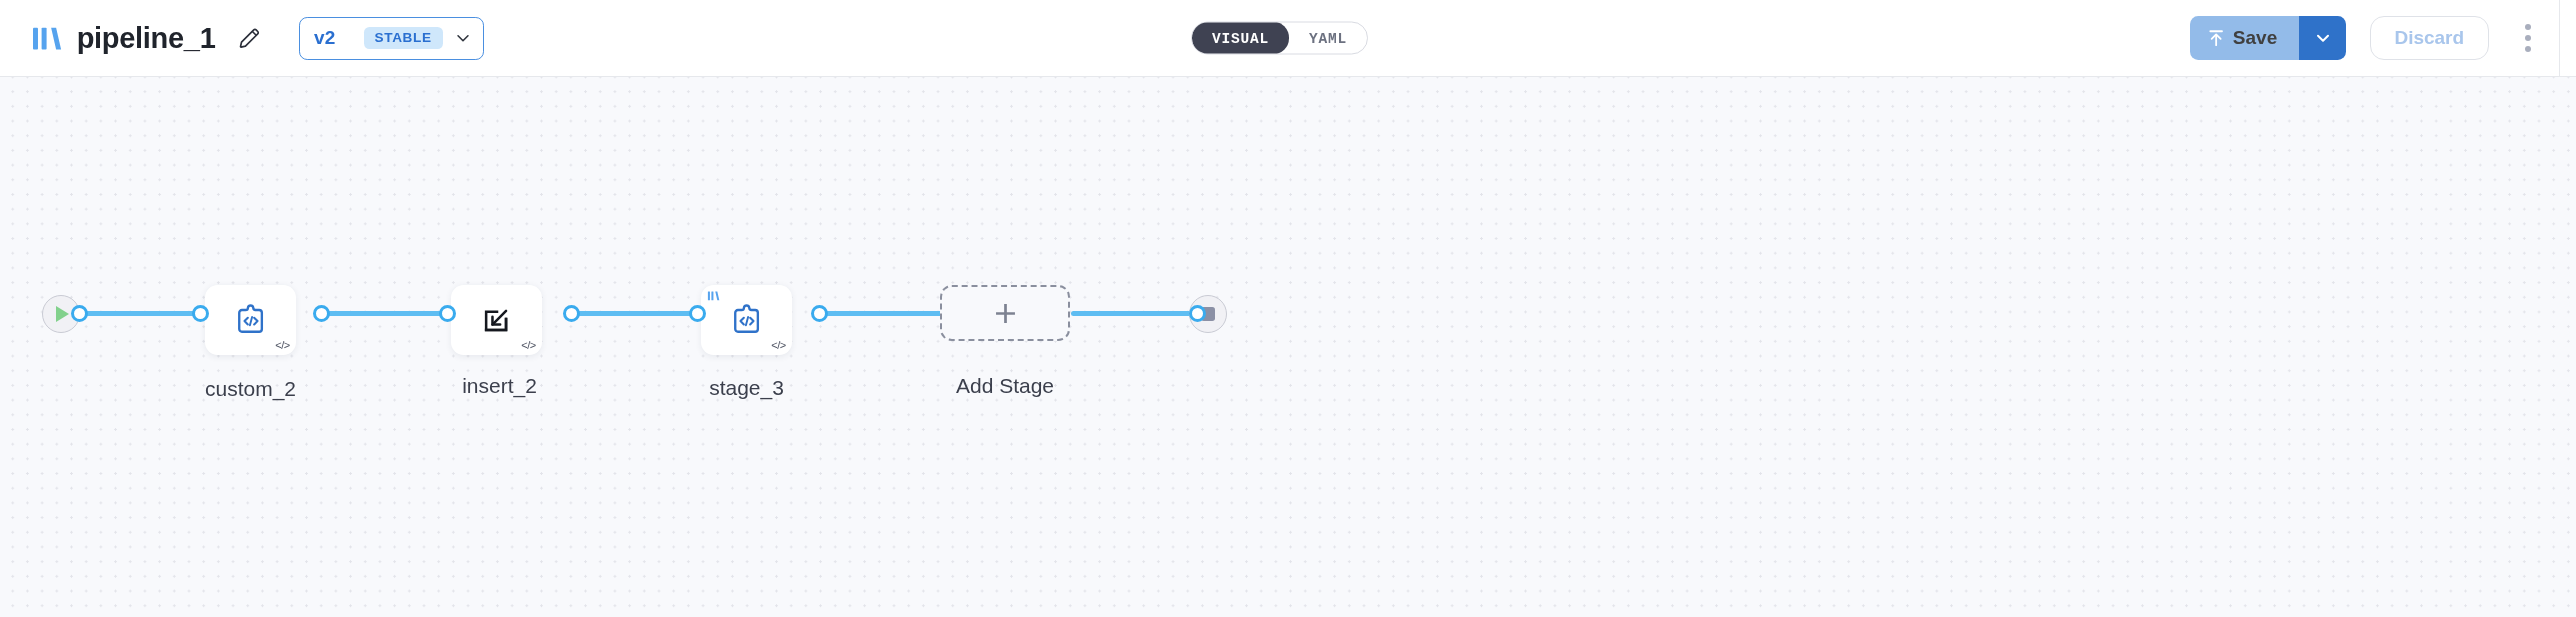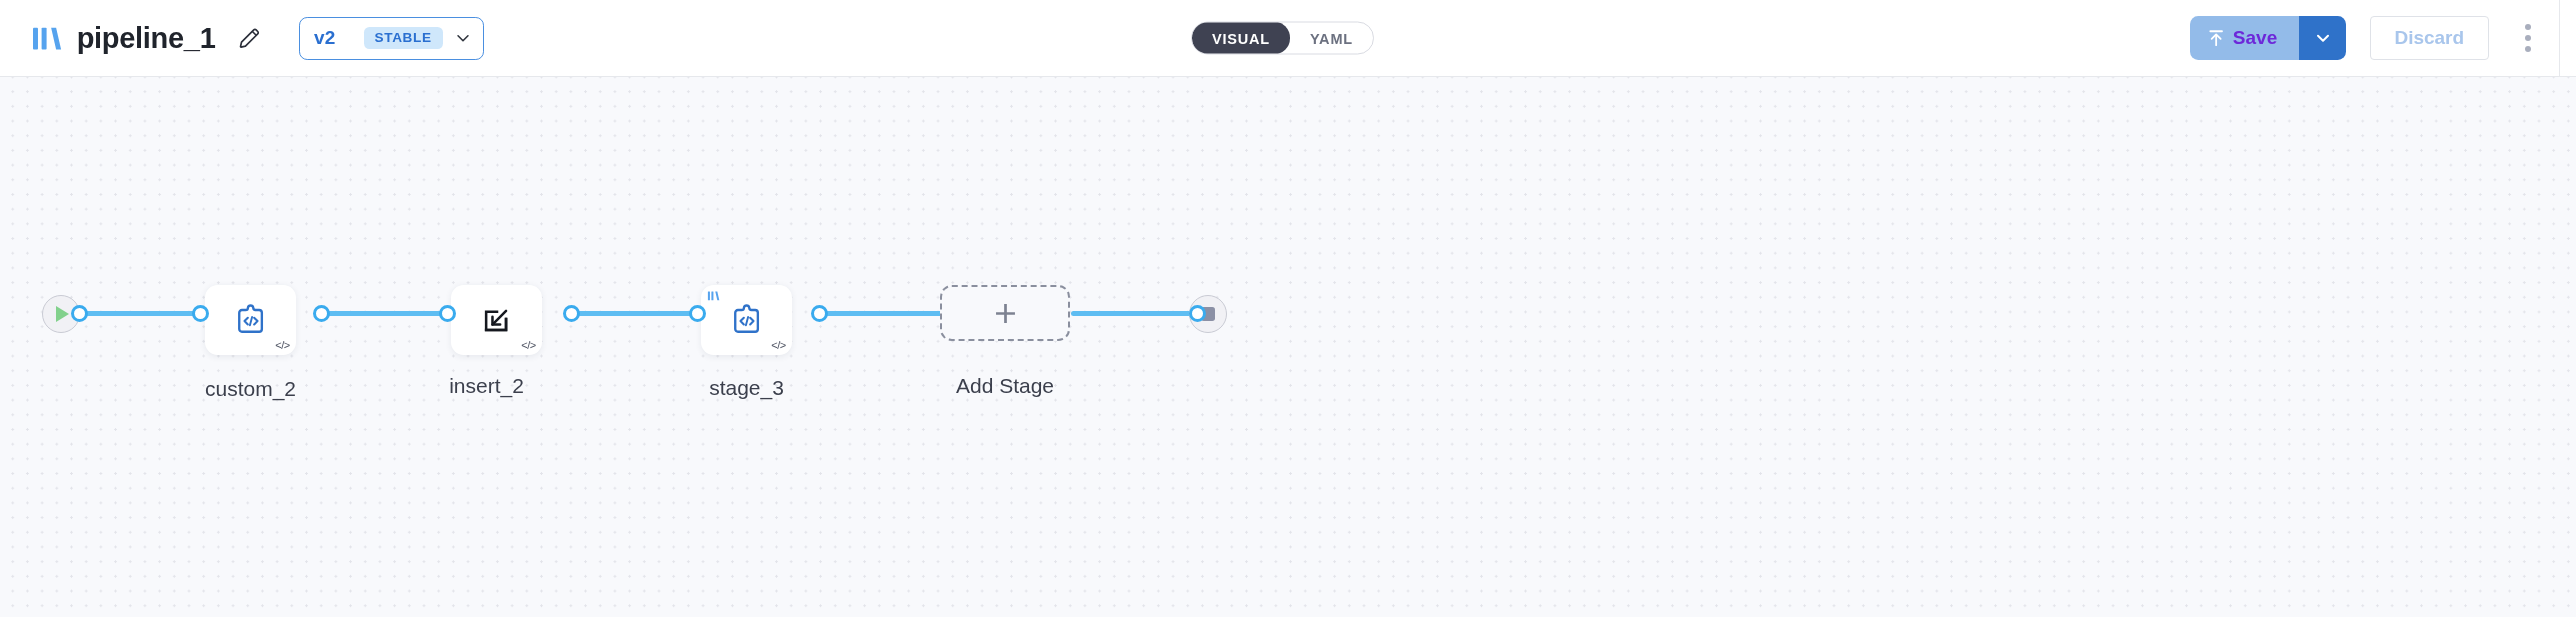--- a/index.html
+++ b/index.html
@@ -121,20 +121,21 @@
     align-items: center;
     justify-content: center;
     font-size: 14.5px;
     font-weight: bold;
     letter-spacing: 0.8px;
     padding: 0 20px;
     cursor: pointer;
     border-radius: 16.3px;
     color: #6c7180;
     background: transparent;
+    font-family: Liberation Mono, monospace;
   }
   .toggle-opt.active {
     background: #3f4252;
     color: #ffffff;
   }
 
   
   .header-right {
     margin-left: auto;
     display: flex;
@@ -145,21 +146,21 @@
 
   .save-group {
     display: flex;
     align-items: stretch;
     height: 44px;
     border-radius: 8.2px;
     overflow: hidden;
   }
   .save-btn {
     background: #93bbe9;
-    color: #6d28d9;
+    color: #404040;
     border: none;
     font-size: 19px;
     font-weight: bold;
     display: flex;
     align-items: center;
     gap: 9px;
     padding: 0 22px 0 18px;
     cursor: pointer;
     font-family: "Liberation Sans", sans-serif;
   }
@@ -177,21 +178,21 @@
     justify-content: center;
     cursor: pointer;
   }
   .save-caret svg { width: 20px; height: 20px; display:block; }
 
   .discard-btn {
     margin-left: 23.6px;
     height: 44px;
     background: #ffffff;
     border: 1.4px solid #dfe2e8;
-    border-radius: 4px;
+    border-radius: 14px;
     color: #a9c6ec;
     font-size: 19px;
     font-weight: bold;
     padding: 0 23.6px;
     cursor: pointer;
     font-family: "Liberation Sans", sans-serif;
   }
 
   .kebab-btn {
     margin-left: 23.6px;
@@ -437,21 +438,21 @@
         <svg class="node-main-icon" width="38" height="38" viewBox="0 0 42 42">
           <path d="M9 12 h12 M9 12 v20 h22 v-12" fill="none" stroke="#15181f" stroke-width="2.8" stroke-linecap="square"></path>
           <path d="M31 20 v12 H9" fill="none" stroke="#15181f" stroke-width="2.8" stroke-linecap="square"></path>
           <path d="M31 11 L16 26" fill="none" stroke="#15181f" stroke-width="2.8" stroke-linecap="round"></path>
           <path d="M16 17.5 L16 26 L24.5 26" fill="none" stroke="#15181f" stroke-width="2.8" stroke-linecap="round" stroke-linejoin="round"></path>
         </svg>
         <span class="node-badge-code">&lt;/&gt;</span>
       </div>
       <div class="port" style="left:439px; top:228px;"></div>
       <div class="port" style="left:563px; top:228px;"></div>
-      <div class="node-label" style="left:441px; top:297px; width:91px;">insert_2</div>
+      <div class="node-label" style="left:454px; top:297px; width:91px;">insert_2</div>
 
       <div class="node" style="left:701px; top:208px;">
         <svg class="node-badge-logo" viewBox="0 0 36 32">
           <rect x="2" y="4" width="5.5" height="24" rx="1" fill="#56a3ee"></rect>
           <rect x="11.5" y="4" width="5.5" height="24" rx="1" fill="#56a3ee"></rect>
           <polygon points="22,4 27.5,4 33,28 27.5,28" fill="#56a3ee"></polygon>
         </svg>
         <svg class="node-main-icon" width="38" height="38" viewBox="0 0 42 42">
           <path d="M8 13 a3 3 0 0 1 3-3 h4 a2.6 2.6 0 0 0 2.6-2.6 a3 3 0 0 1 5.9 0 A2.6 2.6 0 0 0 26 10 h4 a3 3 0 0 1 3 3 v18 a3 3 0 0 1-3 3 H11 a3 3 0 0 1-3-3 Z" fill="none" stroke="#2f72c9" stroke-width="2.6" stroke-linejoin="round"></path>
           <path d="M17.5 18.5 L13.8 22.2 L17.5 25.9" fill="none" stroke="#2f72c9" stroke-width="2.3" stroke-linecap="round" stroke-linejoin="round"></path>

